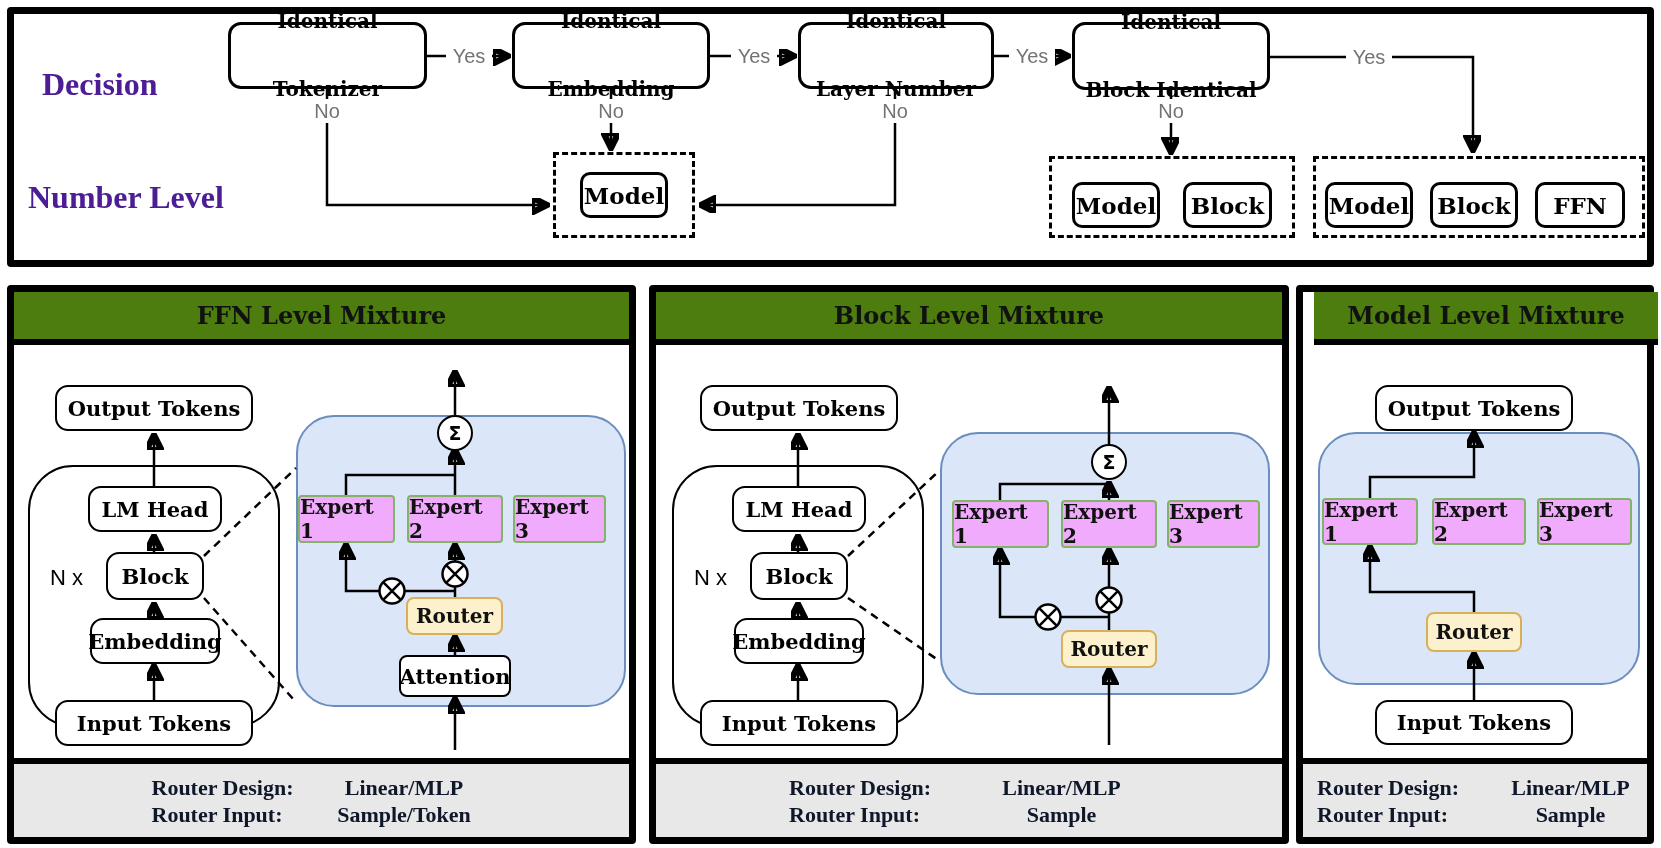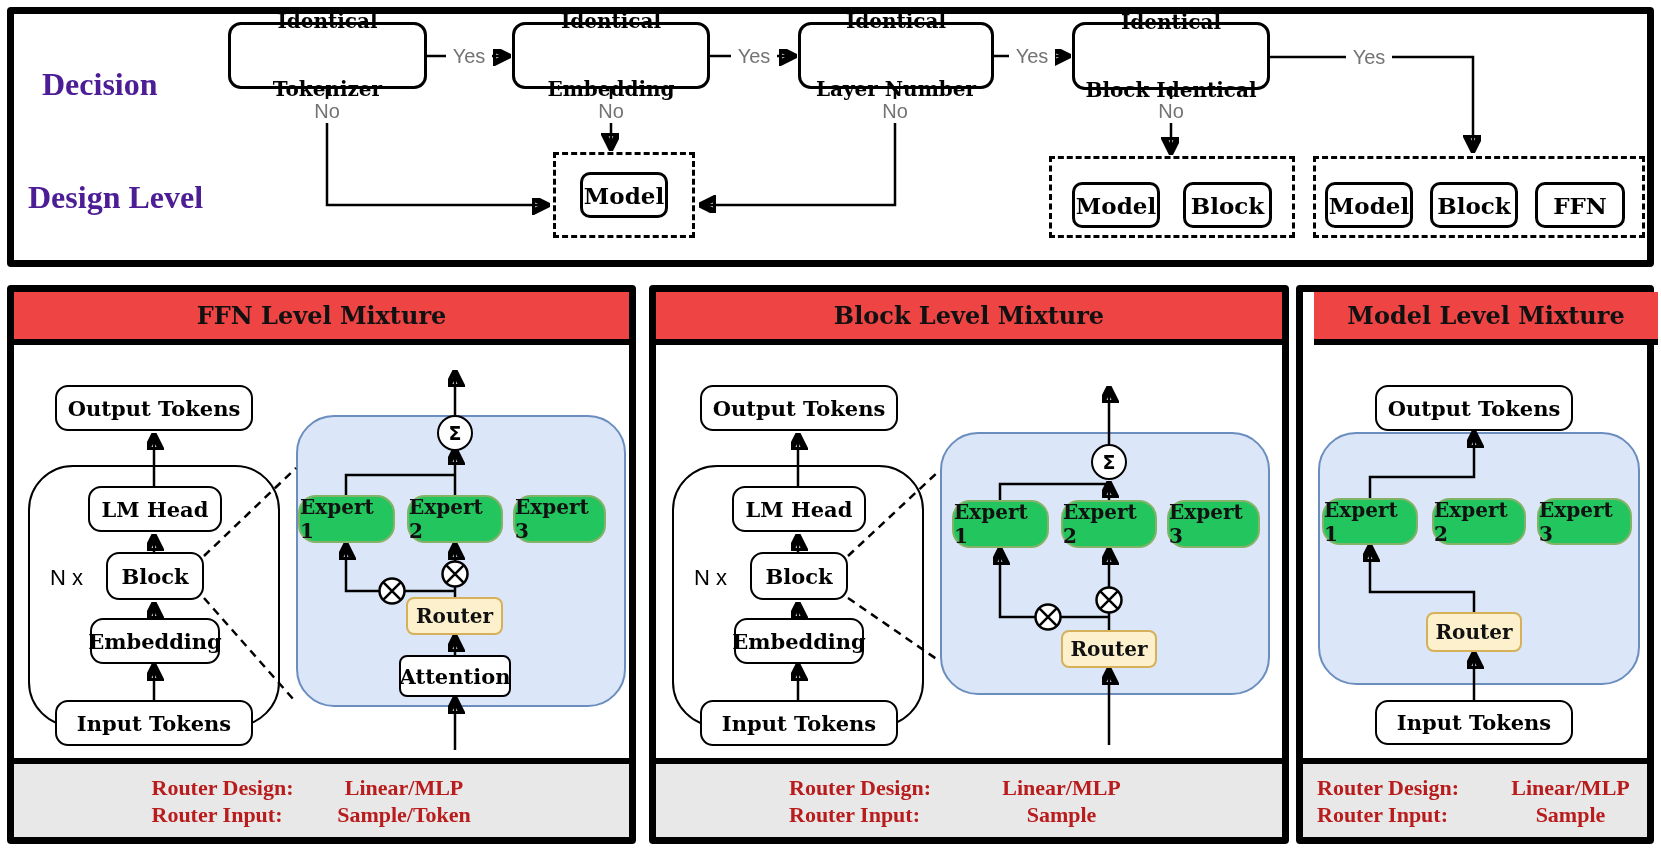--- a/index.html
+++ b/index.html
@@ -1,38 +1,38 @@
 <!DOCTYPE html>
 <html><head>
 <meta charset="utf-8">
 <style>
   html,body{margin:0;padding:0;background:#fff;}
   .stage{position:relative;width:1661px;height:848px;background:#ffffff;overflow:hidden;
          font-family:"DejaVu Serif",serif;}
   .abs{position:absolute;box-sizing:border-box;}
   
   .frame{background:#fff;border:7px solid #000;border-radius:4px;}
-  .hdr{background:#ef4444;border-bottom:6px solid #000;display:flex;align-items:center;justify-content:center;
+  .hdr{background:#4d7c0f;border-bottom:6px solid #000;display:flex;align-items:center;justify-content:center;
        font:bold 24px "DejaVu Serif",serif;color:#111;z-index:2;}
   .ftr{background:#e8e8e8;border-top:6px solid #000;display:flex;flex-direction:column;justify-content:center;
-       font:bold 22px "Liberation Serif",serif;color:#b91c1c;z-index:2;}
+       font:bold 22px "Liberation Serif",serif;color:#0f172a;z-index:2;}
   .frow{display:flex;justify-content:center;line-height:27px;}
   .frow-l{display:flex;justify-content:flex-start;padding-left:14px;line-height:27px;}
   .flabel{width:165px;text-align:left;}
   .flabel-w{width:185px;text-align:left;}
   .fvalue{width:175px;text-align:center;}
   .fvalue-w{width:160px;text-align:center;}
   
   .dbox{background:#fff;border:3px solid #000;border-radius:13px;display:flex;flex-direction:column;
         align-items:center;justify-content:center;font:bold 20px "DejaVu Serif",serif;line-height:1.25;z-index:3;text-align:center;gap:43px;}
   .obox{background:#fff;border:3px solid #000;border-radius:10px;display:flex;align-items:center;justify-content:center;
         font:bold 23px "DejaVu Serif",serif;z-index:3;}
   .nbox{background:#fff;border:2.5px solid #000;border-radius:13px;display:flex;align-items:center;justify-content:center;
         font:bold 21px "DejaVu Serif",serif;z-index:3;}
-  .ebox{background:#22c55e;border:2px solid #82b366;border-radius:18px;display:flex;align-items:center;justify-content:center;
+  .ebox{background:#f0abfc;border:2px solid #82b366;border-radius:4px;display:flex;align-items:center;justify-content:center;
         font:bold 20px "DejaVu Serif",serif;color:#111;z-index:3;}
   .rbox{background:#fcf0cd;border:2.5px solid #d7b159;border-radius:8px;display:flex;align-items:center;justify-content:center;
         font:bold 20px "DejaVu Serif",serif;color:#111;z-index:3;}
   .dash-box{border:3px dashed #000;background:transparent;z-index:2;}
   .container-box{background:#fff;border:2.5px solid #000;border-radius:45px;z-index:1;}
   .blue-panel{background:#dbe7f8;border:2px solid #6c8ebf;border-radius:38px;z-index:1;}
   .sum-circle{background:#fff;border:2.5px solid #000;border-radius:50%;display:flex;align-items:center;justify-content:center;
         font:bold 19px "DejaVu Sans",sans-serif;z-index:4;}
   .yn{font:20px "Liberation Sans",sans-serif;color:#737373;background:#fff;text-align:center;z-index:4;line-height:24px;}
   .rowlab{font:bold 32px "Liberation Serif",serif;color:#4c1d95;z-index:3;}
@@ -42,21 +42,21 @@
   svg.wires .dashl{stroke-dasharray:8 6;}
 </style>
 </head>
 <body>
 
 <div class="stage">
 
   <div class="abs frame" style="left:7px;top:7px;width:1647px;height:260px;"></div>
 
   <div class="abs rowlab" style="left:42px;top:66px;">Decision</div>
-  <div class="abs rowlab" style="left:28px;top:179px;">Design Level</div>
+  <div class="abs rowlab" style="left:28px;top:179px;">Number Level</div>
 
   <div class="abs dbox" style="left:228px;top:22px;width:199px;height:67px;">
     <div>Identical</div>
     <div>Tokenizer</div>
   </div>
   <div class="abs dbox" style="left:512px;top:22px;width:198px;height:67px;">
     <div>Identical</div>
     <div>Embedding</div>
   </div>
   <div class="abs dbox" style="left:798px;top:22px;width:196px;height:67px;">

